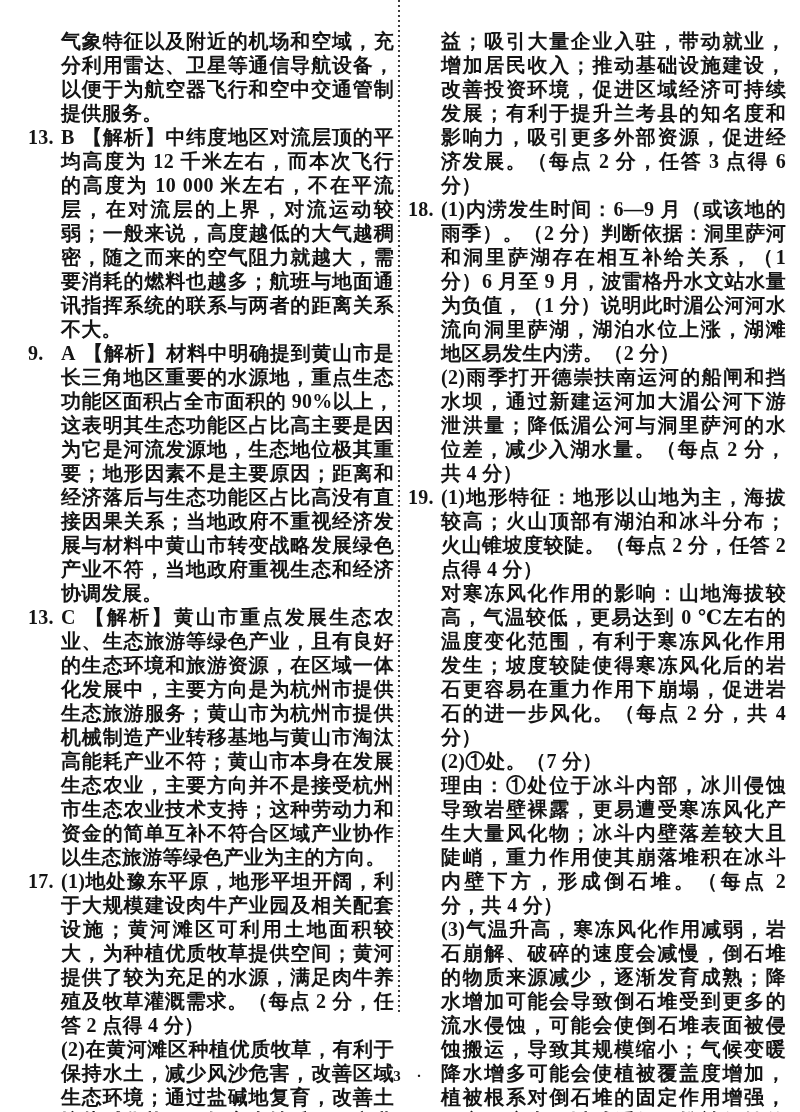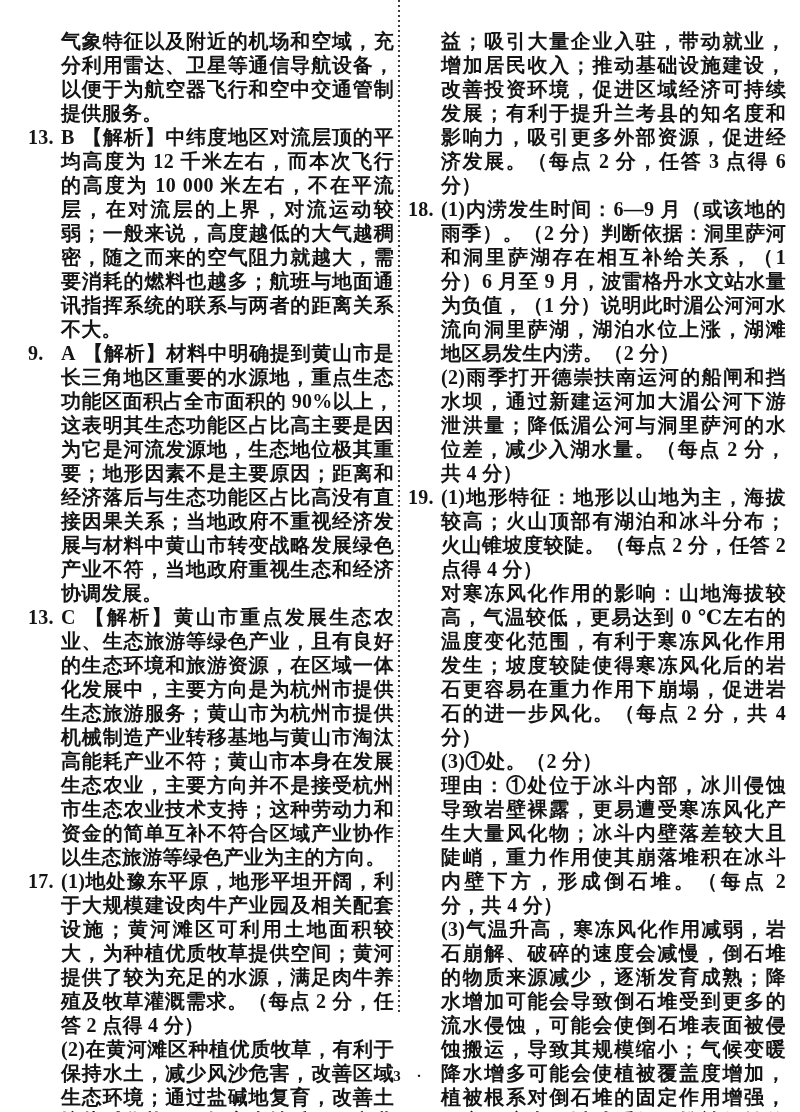--- a/index.html
+++ b/index.html
@@ -112,20 +112,20 @@
   <div class="item">
     <span class="item-num">18.</span>
     <p>(1)内涝发生时间：6—9 月（或该地的雨季）。（2 分）判断依据：洞里萨河和洞里萨湖存在相互补给关系，（1 分）6 月至 9 月，波雷格丹水文站水量为负值，（1 分）说明此时湄公河河水流向洞里萨湖，湖泊水位上涨，湖滩地区易发生内涝。（2 分）</p>
     <p>(2)雨季打开德崇扶南运河的船闸和挡水坝，通过新建运河加大湄公河下游泄洪量；降低湄公河与洞里萨河的水位差，减少入湖水量。（每点 2 分，共 4 分）</p>
   </div>
 
   <div class="item">
     <span class="item-num">19.</span>
     <p>(1)地形特征：地形以山地为主，海拔较高；火山顶部有湖泊和冰斗分布；火山锥坡度较陡。（每点 2 分，任答 2 点得 4 分）</p>
     <p>对寒冻风化作用的影响：山地海拔较高，气温较低，更易达到 0 ℃左右的温度变化范围，有利于寒冻风化作用发生；坡度较陡使得寒冻风化后的岩石更容易在重力作用下崩塌，促进岩石的进一步风化。（每点 2 分，共 4 分）</p>
-    <p>(3)①处。（2 分）</p>
+    <p>(2)①处。（7 分）</p>
     <p>理由：①处位于冰斗内部，冰川侵蚀导致岩壁裸露，更易遭受寒冻风化产生大量风化物；冰斗内壁落差较大且陡峭，重力作用使其崩落堆积在冰斗内壁下方，形成倒石堆。（每点 2 分，共 4 分）</p>
     <p>(3)气温升高，寒冻风化作用减弱，岩石崩解、破碎的速度会减慢，倒石堆的物质来源减少，逐渐发育成熟；降水增加可能会导致倒石堆受到更多的流水侵蚀，可能会使倒石堆表面被侵蚀搬运，导致其规模缩小；气候变暖降水增多可能会使植被覆盖度增加，植被根系对倒石堆的固定作用增强，一定程度上可以减缓倒石堆被侵蚀的速度，使其进入稳定期。（每点 2 分，共 6 分）</p>
   </div>
 
 </div>
 
 <div class="page-number">· 3 ·</div>
 
 </body></html>

